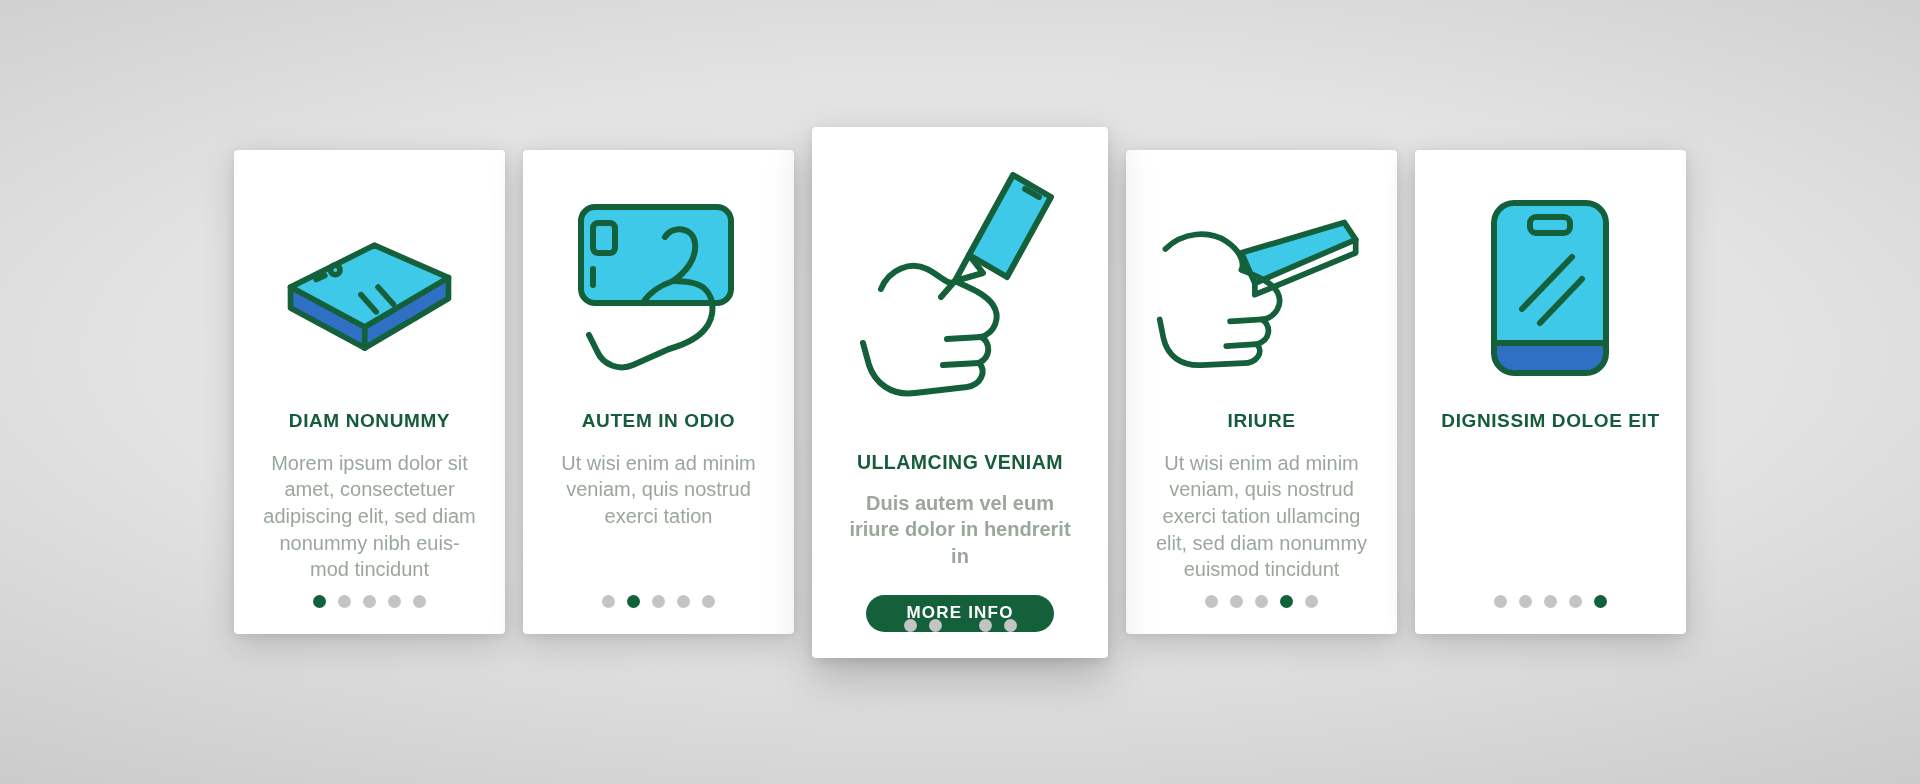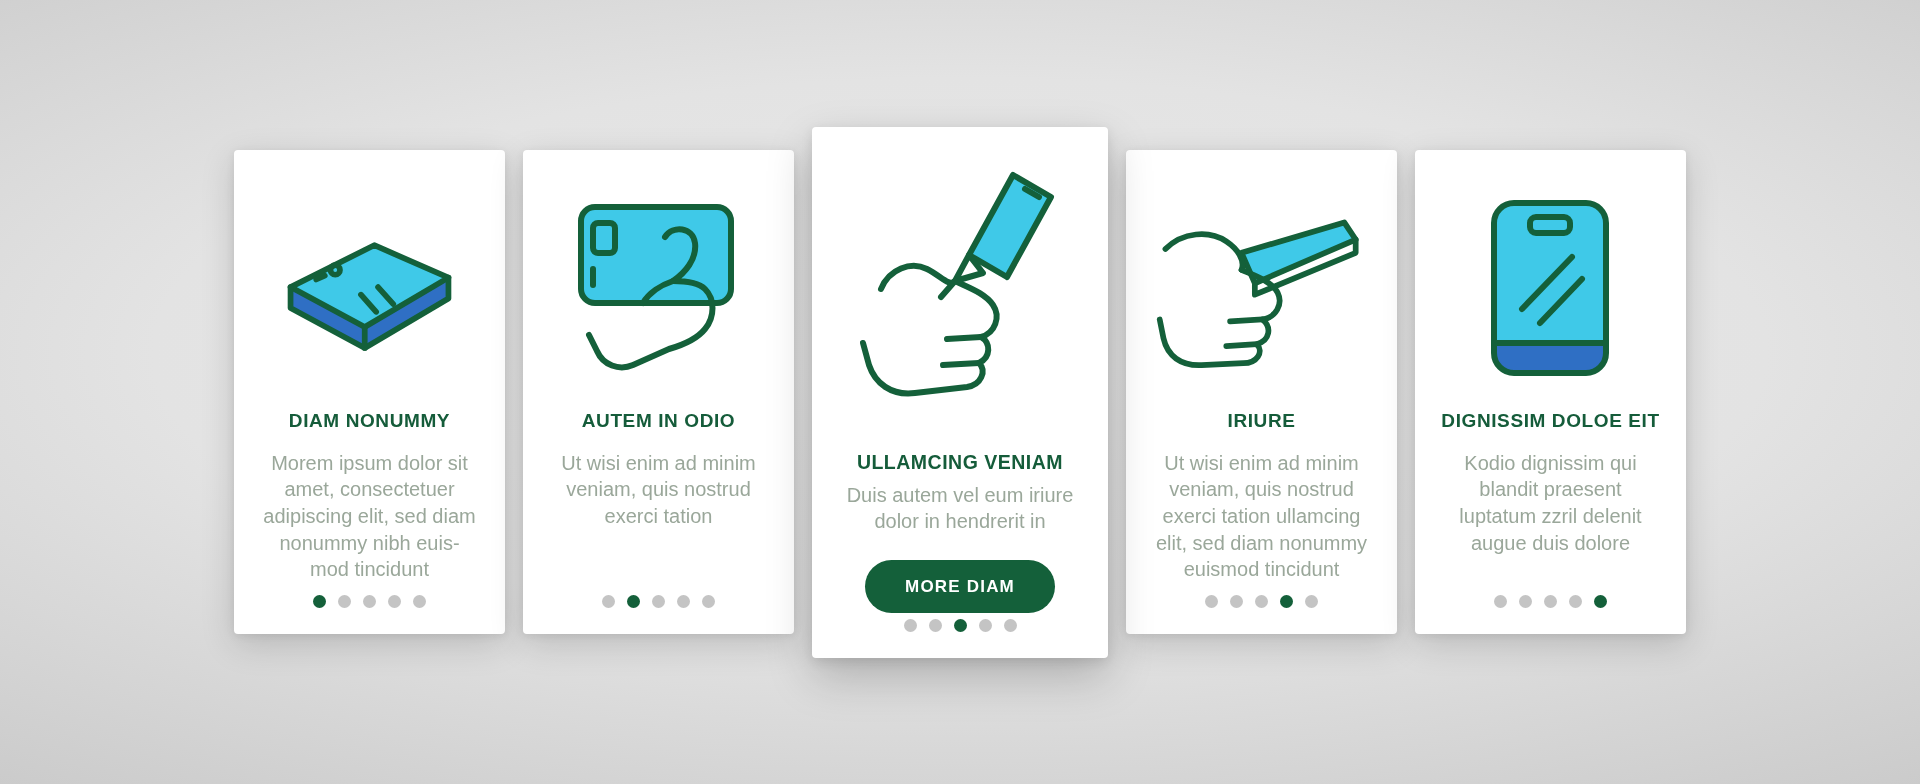--- a/index.html
+++ b/index.html
@@ -80,22 +80,23 @@
 
   .card-body {
     color: #9aa79a;
     font-size: 20px;
     line-height: 1.33;
     text-align: center;
     margin-top: 17px;
     max-width: 240px;
   }
   .card.featured .card-body {
-    margin-top: 8px;
+    margin-top: 16px;
     max-width: 235px;
+    font-weight: bold;
   }
 
   .cta {
     margin-top: 25px;
     background: #14603a;
     color: #ffffff;
     border: none;
     border-radius: 27px;
     padding: 0 40px;
     height: 53px;
@@ -194,21 +195,21 @@
             <path d="M100 124 L86 140" stroke="#14603a" stroke-width="6" stroke-linecap="round" stroke-linejoin="round" fill="none"></path>
             <path d="M26 132 C34 112 56 104 72 112 C86 119 94 130 100 124" stroke="#14603a" stroke-width="6" stroke-linecap="round" stroke-linejoin="round" fill="none"></path>
             <path d="M100 124 C112 130 130 136 138 148 C146 160 140 176 126 180 C136 186 136 200 124 206 C132 214 126 228 112 230 L60 236 C36 239 20 226 14 208 L8 186" stroke="#14603a" stroke-width="6" stroke-linecap="round" stroke-linejoin="round" fill="none"></path>
             <path d="M126 180 L92 182" stroke="#14603a" stroke-width="6" stroke-linecap="round" stroke-linejoin="round" fill="none"></path>
             <path d="M124 206 L88 208" stroke="#14603a" stroke-width="6" stroke-linecap="round" stroke-linejoin="round" fill="none"></path>
           </g>
         </svg>
       </div>
       <div class="card-title">ULLAMCING VENIAM</div>
       <div class="card-body">Duis autem vel eum iriure dolor in hendrerit in</div>
-      <button class="cta">MORE DIAM</button>
+      <button class="cta">MORE INFO</button>
       <div class="dots">
         <span class="dot"></span>
         <span class="dot"></span>
         <span class="dot active"></span>
         <span class="dot"></span>
         <span class="dot"></span>
       </div>
     </div>
     <div class="card side">
       <div class="illus">
@@ -242,21 +243,20 @@
             <path d="M26 150 L138 150 L138 160 C138 171 129 180 118 180 L46 180 C35 180 26 171 26 160 Z" fill="#2f6fc4"></path>
             <rect x="26" y="10" width="112" height="170" rx="20" stroke="#14603a" stroke-width="6" stroke-linecap="round" stroke-linejoin="round" fill="none"></rect>
             <rect x="62" y="24" width="40" height="16" rx="6" stroke="#14603a" stroke-width="6" stroke-linecap="round" stroke-linejoin="round" fill="none"></rect>
             <path d="M26 150 L138 150" stroke="#14603a" stroke-width="6" stroke-linecap="round" stroke-linejoin="round" fill="none"></path>
             <path d="M54 116 L104 64" stroke="#14603a" stroke-width="6" stroke-linecap="round" stroke-linejoin="round" fill="none"></path>
             <path d="M72 130 L114 86" stroke="#14603a" stroke-width="6" stroke-linecap="round" stroke-linejoin="round" fill="none"></path>
           </g>
         </svg>
       </div>
       <div class="card-title">DIGNISSIM DOLOE EIT</div>
-      <div class="card-body">Kodio dignissim qui blandit praesent luptatum zzril delenit augue duis dolore</div>
       <div class="dots">
         <span class="dot"></span>
         <span class="dot"></span>
         <span class="dot"></span>
         <span class="dot"></span>
         <span class="dot active"></span>
       </div>
     </div>
   </div>
 

